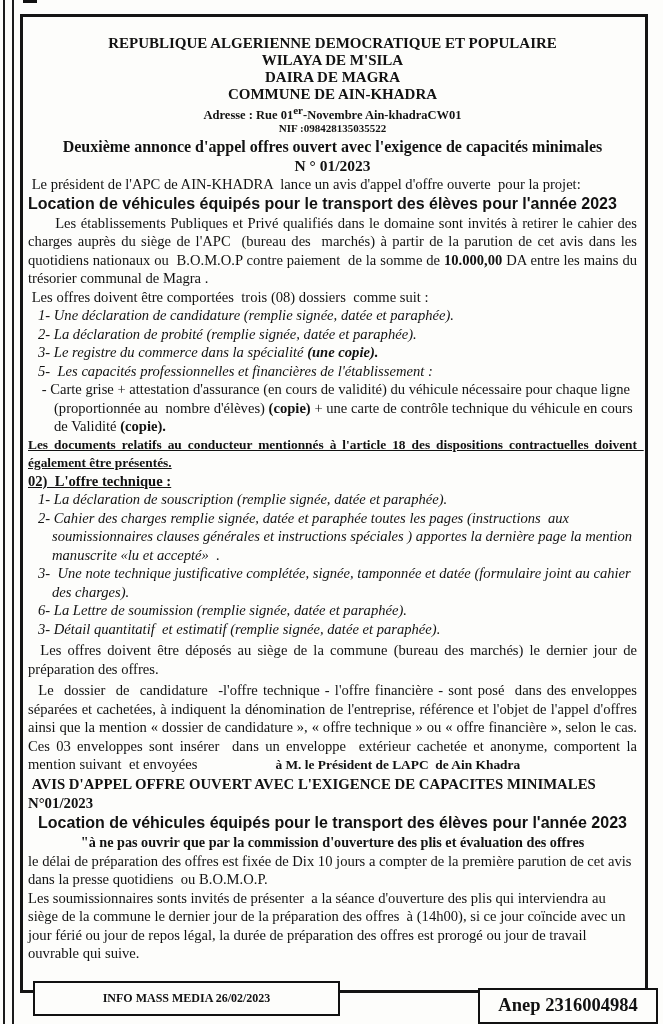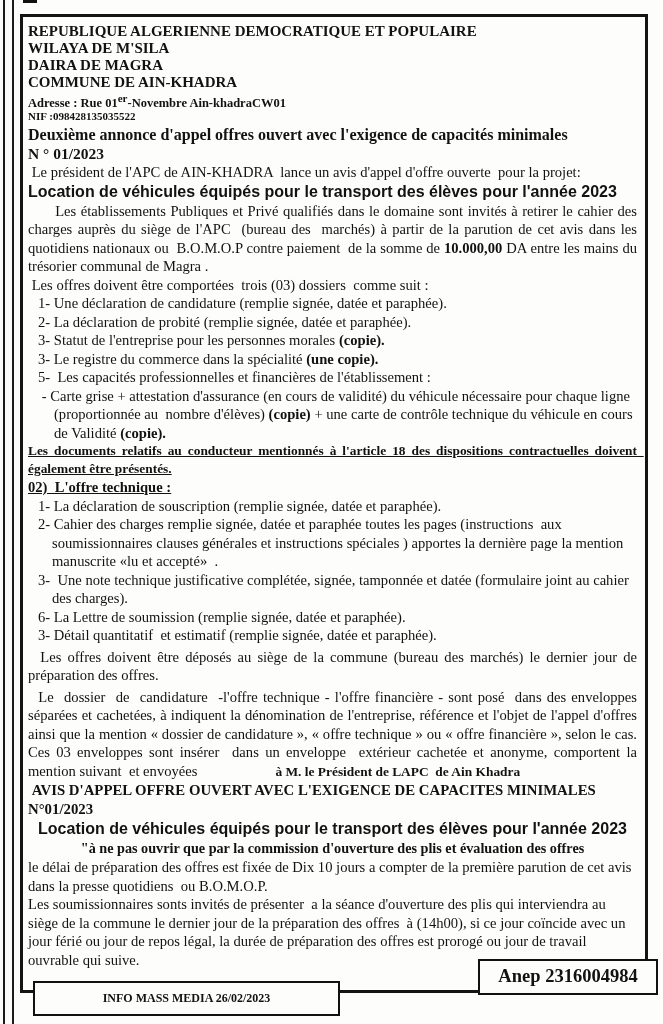--- a/index.html
+++ b/index.html
@@ -5,45 +5,45 @@
   html,body{margin:0;padding:0;background:#e9e9e9;}
   .page{position:relative;width:663px;height:1024px;background:#fdfdfb;overflow:hidden;
         font-family:"Liberation Serif", serif;color:#121212;}
   .scanline{position:absolute;top:0;bottom:0;background:#1b1b1b;}
   .scanline.a{left:3px;width:2px;}
   .scanline.b{left:12px;width:2px;}
   .top-artifact{position:absolute;left:23px;top:0;width:14px;height:3px;background:#111;}
   .frame{position:absolute;left:20px;top:14px;width:622px;height:973px;
          border:3px solid #141414;overflow:hidden;background:#fdfdfb;}
   .inner{padding:6px 8px 0 5px;}
-  .hdr{font-weight:bold;}
+  .hdr{text-align:center;font-weight:bold;margin-top:12px;}
   .hdr .h1{font-size:15px;line-height:17px;}
   .hdr .addr{font-size:12.5px;line-height:14px;}
   .hdr .nif{font-size:11px;line-height:13px;}
   .hdr .announce{font-size:16px;line-height:20px;margin-top:2px;}
   .hdr .num{font-size:15.5px;line-height:18px;}
   .doc-body{font-size:14.6px;line-height:18.5px;}
   .doc-body p{margin:0;white-space:pre-wrap;}
   .just{text-align:justify;}
   .sans-bold{font-family:"Liberation Sans", sans-serif;font-weight:bold;font-size:16px;line-height:20px;}
   .heading-ul{font-weight:bold;text-decoration:underline;}
-  .hang{padding-left:24px;text-indent:-14px;}
+  .hang{padding-left:24px;text-indent:-14px;font-style:italic;}
   .carte{padding-left:26px;text-indent:-16px;}
   .note-conducteur{font-weight:bold;text-decoration:underline;font-size:13.4px;line-height:18px;text-align:justify;}
   .dest{font-weight:bold;font-size:13.4px;display:inline-block;margin-left:78px;}
   .avis{font-weight:bold;font-size:14.8px;line-height:19px;}
   .loc2{text-align:center;}
   .nepas{font-weight:bold;font-size:14.2px;text-align:center;line-height:19px;}
   .gap6{margin-top:6px !important;}
   .gap3{margin-top:3px !important;}
   .box{position:absolute;border:2px solid #111;background:#fdfdfb;
        font-weight:bold;text-align:center;font-size:12px;line-height:30px;
        font-family:"Liberation Serif", serif;}
   .info-box{left:33px;top:981px;width:303px;height:31px;}
-  .anep-box{left:478px;top:959px;width:176px;height:32px;font-size:18.5px;}
+  .anep-box{left:478px;top:988px;width:176px;height:32px;font-size:18.5px;}
   sup{font-size:11px;}
 </style>
 </head>
 <body>
 
 <div class="page">
   <div class="scanline a"></div>
   <div class="scanline b"></div>
   <div class="top-artifact"></div>
 
@@ -58,25 +58,24 @@
         <div class="addr"><span>Adresse : Rue 01</span><sup>er</sup><span>-Novembre Ain-khadraCW01</span></div>
         <div class="nif">NIF :098428135035522</div>
         <div class="announce">Deuxième annonce d'appel offres ouvert avec l'exigence de capacités minimales</div>
         <div class="num">N ° 01/2023</div>
       </div>
 
       <div class="doc-body">
         <p> Le président de l'APC de AIN-KHADRA  lance un avis d'appel d'offre ouverte  pour la projet:</p>
         <p class="sans-bold">Location de véhicules équipés pour le transport des élèves pour l'année 2023</p>
         <p class="just"><span>      Les établissements Publiques et Privé qualifiés dans le domaine sont invités à retirer le cahier des charges auprès du siège de l'APC  (bureau des  marchés) à partir de la parution de cet avis dans les quotidiens nationaux ou  B.O.M.O.P contre paiement  de la somme de </span><b>10.000,00</b><span> DA entre les mains du trésorier communal de Magra .</span></p>
-        <p> Les offres doivent être comportées  trois (03) dossiers  comme suit :</p>
+        <p> Les offres doivent être comportées  trois (08) dossiers  comme suit :</p>
 
         <p class="hang">1- Une déclaration de candidature (remplie signée, datée et paraphée).</p>
         <p class="hang">2- La déclaration de probité (remplie signée, datée et paraphée).</p>
-        <p class="hang"><span>3- Statut de l'entreprise pour les personnes morales </span><b>(copie).</b></p>
         <p class="hang"><span>3- Le registre du commerce dans la spécialité </span><b>(une copie).</b></p>
         <p class="hang">5-  Les capacités professionnelles et financières de l'établissement :</p>
         <p class="carte"><span> - Carte grise + attestation d'assurance (en cours de validité) du véhicule nécessaire pour chaque ligne (proportionnée au  nombre d'élèves) </span><b>(copie)</b><span> + une carte de contrôle technique du véhicule en cours de Validité </span><b>(copie).</b></p>
         <p class="note-conducteur">Les documents relatifs au conducteur mentionnés à l'article 18 des dispositions contractuelles doivent  également être présentés.</p>
 
         <p class="heading-ul">02)  L'offre technique :</p>
         <p class="hang">1- La déclaration de souscription (remplie signée, datée et paraphée).</p>
         <p class="hang">2- Cahier des charges remplie signée, datée et paraphée toutes les pages (instructions  aux soumissionnaires clauses générales et instructions spéciales ) apportes la dernière page la mention manuscrite «lu et accepté»  .</p>
         <p class="hang">3-  Une note technique justificative complétée, signée, tamponnée et datée (formulaire joint au cahier des charges).</p>
 

